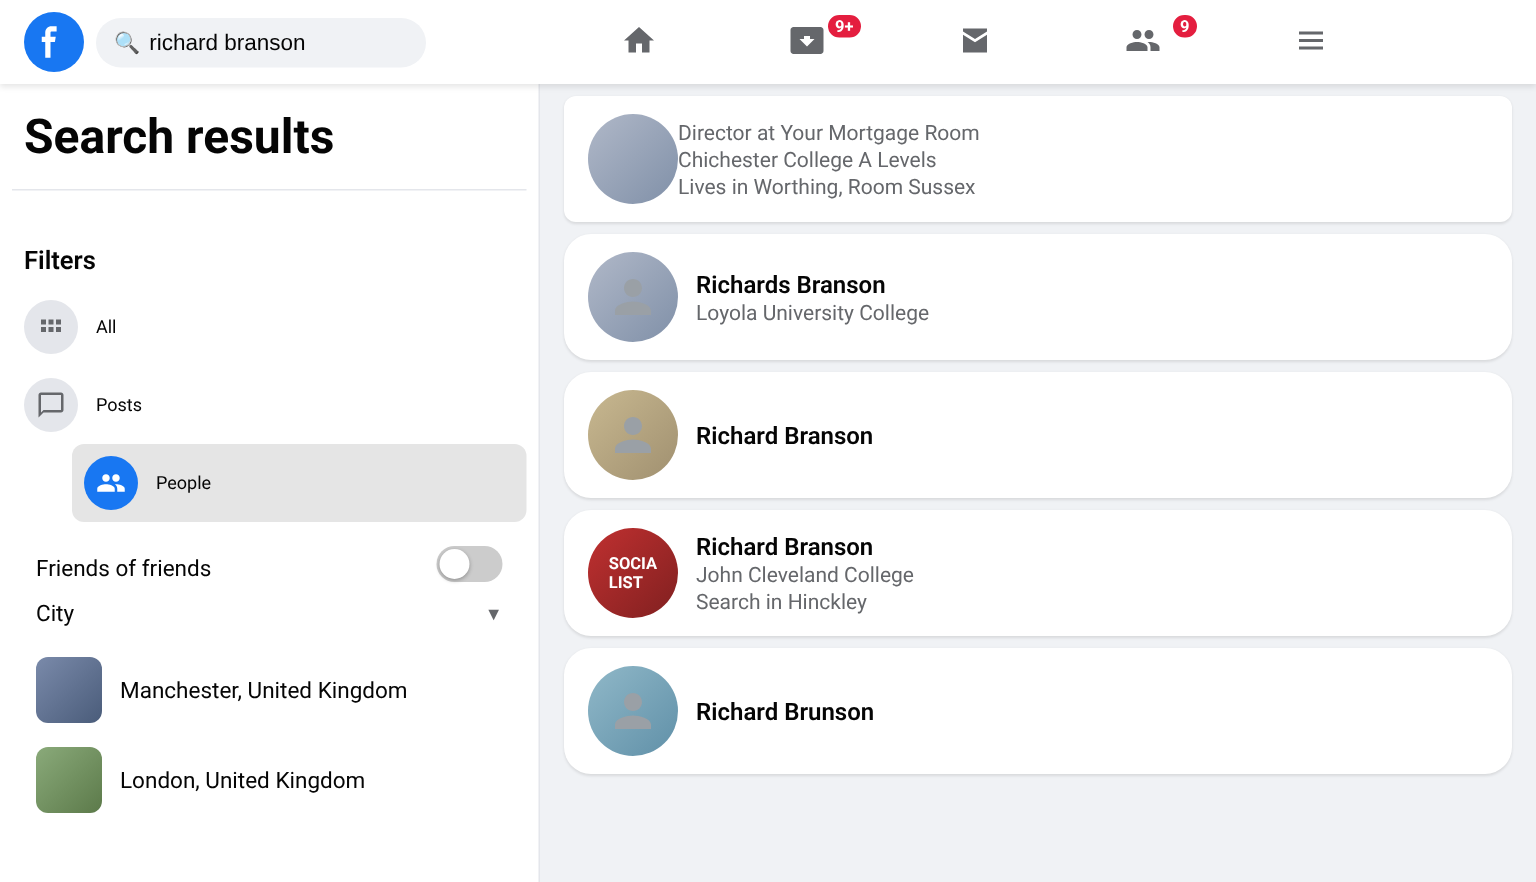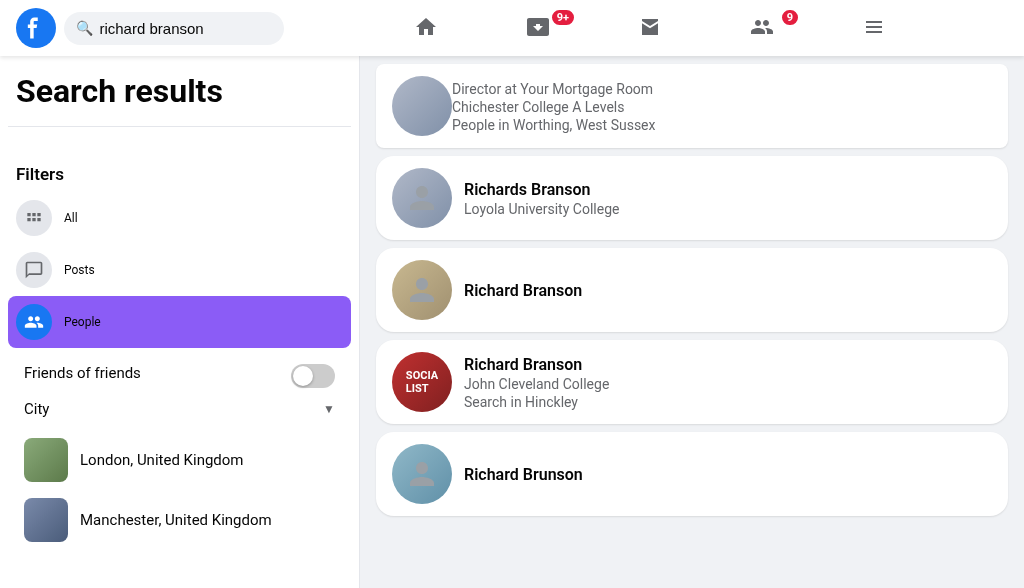--- a/index.html
+++ b/index.html
@@ -51,32 +51,32 @@
     }
     .sidebar-title { font-size: 32px; font-weight: 700; color: #050505; padding: 0 8px 8px; }
     .sidebar-divider { height: 1px; background: #e4e6eb; margin: 8px 0; }
     .filters-label { font-size: 17px; font-weight: 600; color: #050505; padding: 8px; margin-top: 29px; }
 
     .filter-item {
       display: flex; align-items: center; gap: 12px;
       padding: 8px; border-radius: 8px; cursor: pointer;
       font-size: 15px; color: #050505;
     }
-    .filter-item.active { background: #8b5cf6; }
+    .filter-item.active { background: #e5e5e5; margin-left: 40px; }
     .filter-icon {
       width: 36px; height: 36px; border-radius: 50%;
       background: #e4e6eb; display: flex; align-items: center; justify-content: center;
       font-size: 16px; flex-shrink: 0;
     }
     .filter-item.active .filter-icon { background: #1877f2; color: white; }
     .filter-label { font-size: 12px; color: #050505; }
 
     
     .sub-filter { padding: 12px 8px 4px; }
-    .sub-filter-row { display: flex; align-items: flex-start; justify-content: space-between; padding: 4px 8px; }
+    .sub-filter-row { display: flex; align-items: flex-end; justify-content: space-between; padding: 4px 8px; }
     .sub-filter-label { font-size: 15px; color: #050505; }
     .toggle-switch {
       width: 44px; height: 24px; background: #ccc; border-radius: 12px;
       position: relative; cursor: pointer;
     }
     .toggle-knob {
       width: 20px; height: 20px; background: white; border-radius: 50%;
       position: absolute; top: 2px; left: 2px;
       box-shadow: 0 1px 3px rgba(0,0,0,0.3);
     }
@@ -227,39 +227,39 @@
         </div>
       </div>
 
       <div class="city-row">
         <span>City</span>
         <span class="chevron">▼</span>
       </div>
 
       <div class="city-list">
         <div class="city-item">
+          <div class="city-thumb city-thumb-manchester"></div>
+          <span class="city-name">Manchester, United Kingdom</span>
+        </div>
+        <div class="city-item">
           <div class="city-thumb city-thumb-london"></div>
           <span class="city-name">London, United Kingdom</span>
         </div>
-        <div class="city-item">
-          <div class="city-thumb city-thumb-manchester"></div>
-          <span class="city-name">Manchester, United Kingdom</span>
-        </div>
       </div>
     </div>
   </div>
 
   <div class="content">
 
     <div class="partial-card">
       <div class="person-avatar avatar-1"></div>
       <div class="person-info">
         <div class="person-detail">Director at Your Mortgage Room</div>
         <div class="person-detail">Chichester College A Levels</div>
-        <div class="person-detail">People in Worthing, West Sussex</div>
+        <div class="person-detail">Lives in Worthing, Room Sussex</div>
       </div>
     </div>
 
     <div class="person-card">
       <div class="person-avatar avatar-1">
         <svg width="30" height="30" viewBox="0 0 24 24" fill="#9aa0a6">
             <path d="M12 12c2.7 0 4.8-2.1 4.8-4.8S14.7 2.4 12 2.4 7.2 4.5 7.2 7.2 9.3 12 12 12zm0 2.4c-3.2 0-9.6 1.6-9.6 4.8v2.4h19.2v-2.4c0-3.2-6.4-4.8-9.6-4.8z"></path>
           </svg>
       </div>
       <div class="person-info">

